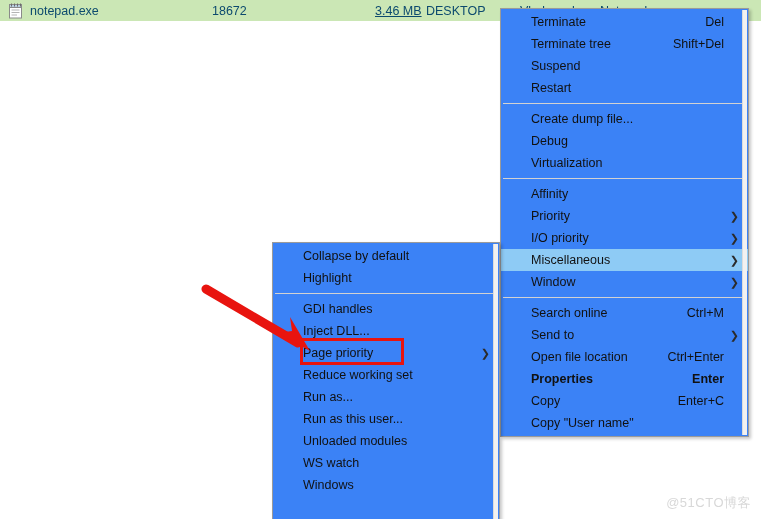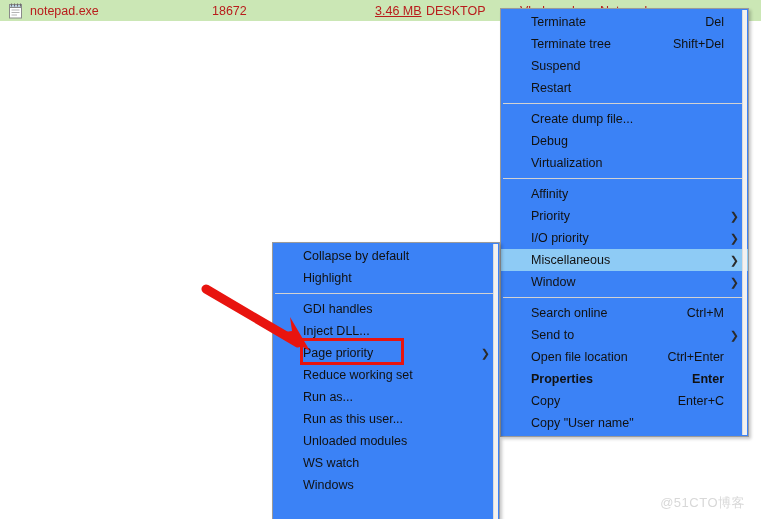--- a/index.html
+++ b/index.html
@@ -18,21 +18,21 @@
 
   
   .proc-row {
     position: absolute;
     left: 0; top: 0;
     width: 761px; height: 21px;
     background: #cbe7b5;
     display: flex;
     align-items: center;
     font-size: 12.5px;
-    color: #b91c1c;
+    color: #0c4a6e;
     white-space: nowrap;
   }
   .proc-icon {
     position: absolute;
     left: 8px; top: 3px;
     width: 15px; height: 16px;
   }
   .proc-name { position: absolute; left: 30px; }
   .proc-pid  { position: absolute; left: 212px; }
   .proc-mem  { position: absolute; left: 375px; text-decoration: underline; }
@@ -121,21 +121,21 @@
   #arrow-svg {
     position: absolute;
     left: 200px; top: 283px;
     width: 125px; height: 80px;
     pointer-events: none;
   }
 
   
   #watermark {
     position: absolute;
-    right: 16px; bottom: 7px;
+    right: 10px; bottom: 7px;
     font-size: 13px;
     color: #d8d8d8;
     letter-spacing: 0.5px;
     user-select: none;
   }
 </style>
 </head>
 <body>
 
 <div id="root">

